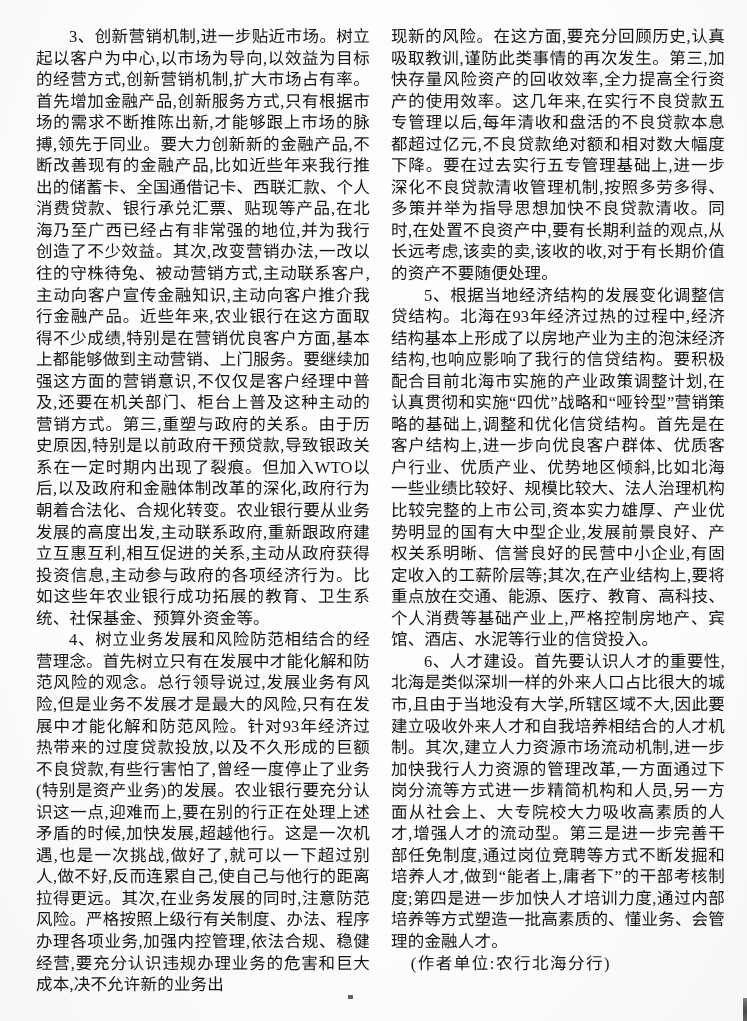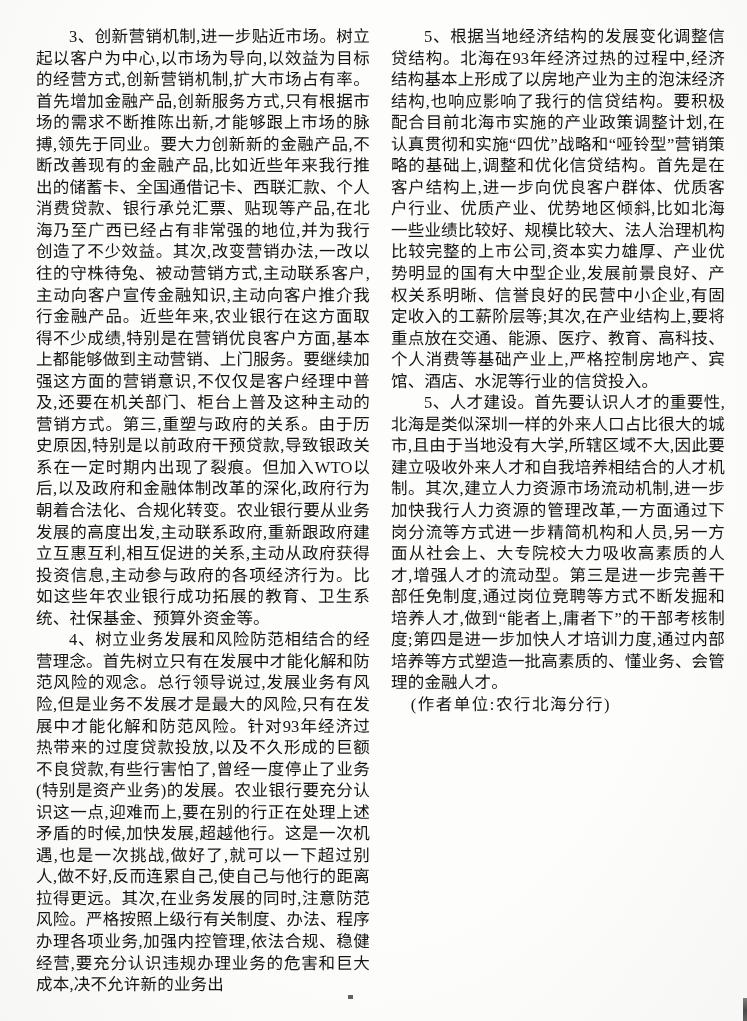--- a/index.html
+++ b/index.html
@@ -77,20 +77,21 @@
 </head>
 <body>
 
 <div class="page">
   <div class="columns">
     <div class="col">
       <p class="indent">3、创新营销机制,进一步贴近市场。树立起以客户为中心,以市场为导向,以效益为目标的经营方式,创新营销机制,扩大市场占有率。首先增加金融产品,创新服务方式,只有根据市场的需求不断推陈出新,才能够跟上市场的脉搏,领先于同业。要大力创新新的金融产品,不断改善现有的金融产品,比如近些年来我行推出的储蓄卡、全国通借记卡、西联汇款、个人消费贷款、银行承兑汇票、贴现等产品,在北海乃至广西已经占有非常强的地位,并为我行创造了不少效益。其次,改变营销办法,一改以往的守株待兔、被动营销方式,主动联系客户,主动向客户宣传金融知识,主动向客户推介我行金融产品。近些年来,农业银行在这方面取得不少成绩,特别是在营销优良客户方面,基本上都能够做到主动营销、上门服务。要继续加强这方面的营销意识,不仅仅是客户经理中普及,还要在机关部门、柜台上普及这种主动的营销方式。第三,重塑与政府的关系。由于历史原因,特别是以前政府干预贷款,导致银政关系在一定时期内出现了裂痕。但加入WTO以后,以及政府和金融体制改革的深化,政府行为朝着合法化、合规化转变。农业银行要从业务发展的高度出发,主动联系政府,重新跟政府建立互惠互利,相互促进的关系,主动从政府获得投资信息,主动参与政府的各项经济行为。比如这些年农业银行成功拓展的教育、卫生系统、社保基金、预算外资金等。</p>
       <p class="indent">4、树立业务发展和风险防范相结合的经营理念。首先树立只有在发展中才能化解和防范风险的观念。总行领导说过,发展业务有风险,但是业务不发展才是最大的风险,只有在发展中才能化解和防范风险。针对93年经济过热带来的过度贷款投放,以及不久形成的巨额不良贷款,有些行害怕了,曾经一度停止了业务(特别是资产业务)的发展。农业银行要充分认识这一点,迎难而上,要在别的行正在处理上述矛盾的时候,加快发展,超越他行。这是一次机遇,也是一次挑战,做好了,就可以一下超过别人,做不好,反而连累自己,使自己与他行的距离拉得更远。其次,在业务发展的同时,注意防范风险。严格按照上级行有关制度、办法、程序办理各项业务,加强内控管理,依法合规、稳健经营,要充分认识违规办理业务的危害和巨大成本,决不允许新的业务出</p>
     </div>
     <div class="col">
+      <p>现新的风险。在这方面,要充分回顾历史,认真吸取教训,谨防此类事情的再次发生。第三,加快存量风险资产的回收效率,全力提高全行资产的使用效率。这几年来,在实行不良贷款五专管理以后,每年清收和盘活的不良贷款本息都超过亿元,不良贷款绝对额和相对数大幅度下降。要在过去实行五专管理基础上,进一步深化不良贷款清收管理机制,按照多劳多得、多策并举为指导思想加快不良贷款清收。同时,在处置不良资产中,要有长期利益的观点,从长远考虑,该卖的卖,该收的收,对于有长期价值的资产不要随便处理。</p>
       <p class="indent">5、根据当地经济结构的发展变化调整信贷结构。北海在93年经济过热的过程中,经济结构基本上形成了以房地产业为主的泡沫经济结构,也响应影响了我行的信贷结构。要积极配合目前北海市实施的产业政策调整计划,在认真贯彻和实施“四优”战略和“哑铃型”营销策略的基础上,调整和优化信贷结构。首先是在客户结构上,进一步向优良客户群体、优质客户行业、优质产业、优势地区倾斜,比如北海一些业绩比较好、规模比较大、法人治理机构比较完整的上市公司,资本实力雄厚、产业优势明显的国有大中型企业,发展前景良好、产权关系明晰、信誉良好的民营中小企业,有固定收入的工薪阶层等;其次,在产业结构上,要将重点放在交通、能源、医疗、教育、高科技、个人消费等基础产业上,严格控制房地产、宾馆、酒店、水泥等行业的信贷投入。</p>
-      <p class="indent">5、人才建设。首先要认识人才的重要性,北海是类似深圳一样的外来人口占比很大的城市,且由于当地没有大学,所辖区域不大,因此要建立吸收外来人才和自我培养相结合的人才机制。其次,建立人力资源市场流动机制,进一步加快我行人力资源的管理改革,一方面通过下岗分流等方式进一步精简机构和人员,另一方面从社会上、大专院校大力吸收高素质的人才,增强人才的流动型。第三是进一步完善干部任免制度,通过岗位竞聘等方式不断发掘和培养人才,做到“能者上,庸者下”的干部考核制度;第四是进一步加快人才培训力度,通过内部培养等方式塑造一批高素质的、懂业务、会管理的金融人才。</p>
+      <p class="indent">6、人才建设。首先要认识人才的重要性,北海是类似深圳一样的外来人口占比很大的城市,且由于当地没有大学,所辖区域不大,因此要建立吸收外来人才和自我培养相结合的人才机制。其次,建立人力资源市场流动机制,进一步加快我行人力资源的管理改革,一方面通过下岗分流等方式进一步精简机构和人员,另一方面从社会上、大专院校大力吸收高素质的人才,增强人才的流动型。第三是进一步完善干部任免制度,通过岗位竞聘等方式不断发掘和培养人才,做到“能者上,庸者下”的干部考核制度;第四是进一步加快人才培训力度,通过内部培养等方式塑造一批高素质的、懂业务、会管理的金融人才。</p>
       <p class="author">(作者单位:农行北海分行)</p>
     </div>
   </div>
   <div class="edge-artifact"></div>
   <div class="speck"></div>
 </div>
 
 </body></html>

